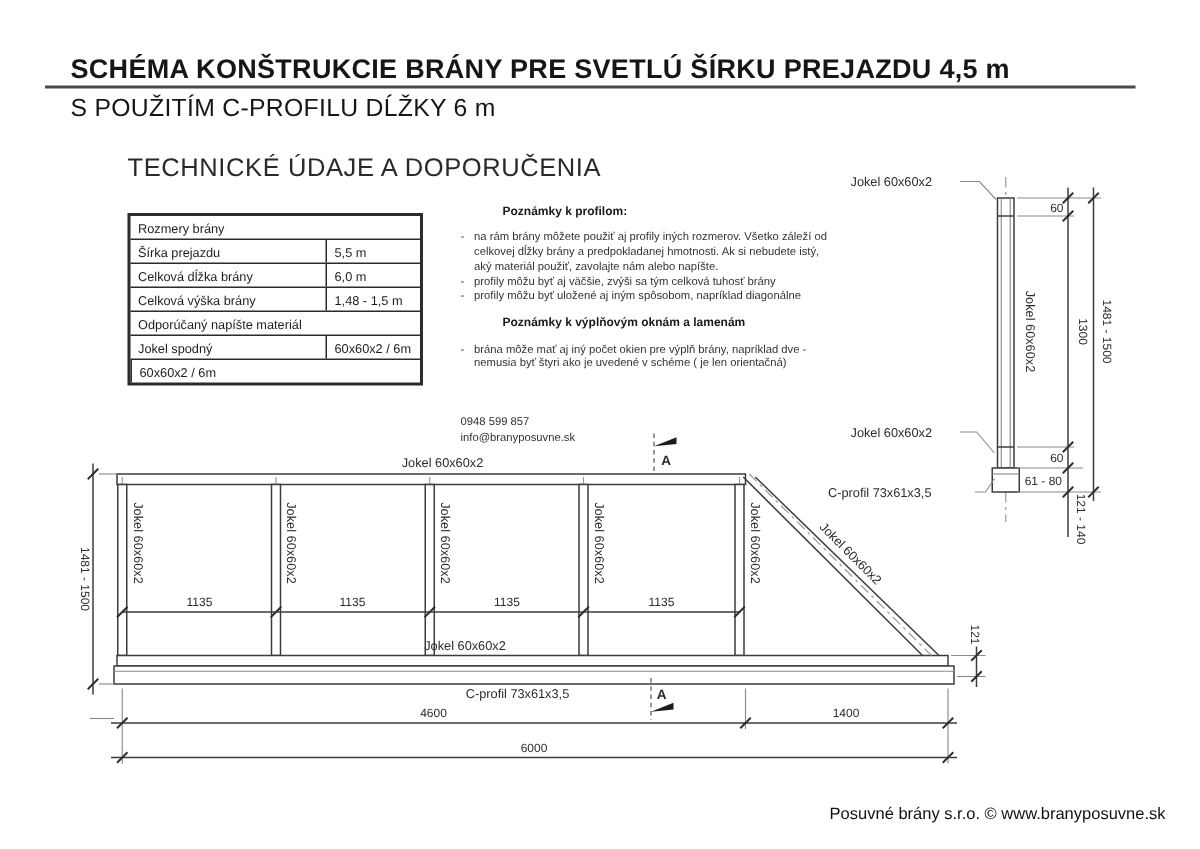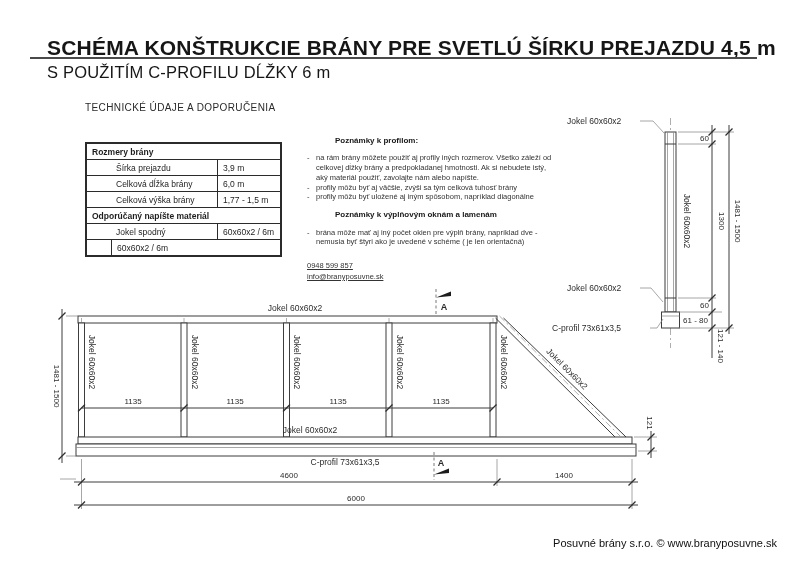--- a/index.html
+++ b/index.html
@@ -1,42 +1,42 @@
 <!DOCTYPE html>
 <html><head>
 <meta charset="utf-8">
 <style>
   html,body{margin:0;padding:0;}
   body{width:800px;height:566px;position:relative;background:#ffffff;
        font-family:"Liberation Sans",sans-serif;overflow:hidden;color:#222;}
 
-  .title1{position:absolute;left:47px;top:36px;font-size:21px;font-weight:700;
+  .title1{position:absolute;left:47px;top:36px;font-size:18px;font-weight:700;
           color:#161616;letter-spacing:.2px;white-space:nowrap;}
   .rule{position:absolute;left:30px;top:57px;width:727px;height:2px;background:#4a4a4a;}
   .title2{position:absolute;left:47px;top:63px;font-size:16.5px;font-weight:400;
           color:#161616;letter-spacing:.2px;white-space:nowrap;}
 
-  .tech-heading{position:absolute;left:85px;top:102px;font-size:10px;color:#2a2a2a;
+  .tech-heading{position:absolute;left:85px;top:102px;font-size:17px;color:#2a2a2a;
           letter-spacing:.4px;white-space:nowrap;}
 
   .table{position:absolute;left:85px;top:142px;width:193px;border:2px solid #2b2b2b;
          font-size:8.5px;color:#1d1d1d;}
-  .trow{display:flex;border-top:1px solid #2b2b2b;padding-left:24px;}
+  .trow{display:flex;border-top:1px solid #2b2b2b;}
   .trow.first{border-top:none;}
   .trow .c1{flex:1;padding:3px 5px 2px;}
   .trow .c2{width:52px;border-left:1px solid #2b2b2b;padding:3px 5px 2px;}
-  .trow.section{font-weight:700;display:block;padding:3px 5px 2px;}
+  .trow.section{font-weight:400;display:block;padding:3px 5px 2px;}
 
   .notes{position:absolute;left:307px;top:136px;width:250px;font-size:7.5px;
          color:#333;line-height:1.3;}
   .nh{font-weight:700;font-size:8px;color:#191919;margin-bottom:7px;padding-left:28px;}
   .ni{display:flex;}
   .ni .dash{width:9px;flex:none;}
   .gap{height:8px;}
-  .contact{margin-top:14px;line-height:1.45;color:#333;text-decoration:underline;}
+  .contact{margin-top:29px;line-height:1.45;color:#333;}
 
   .footer{position:absolute;right:23px;top:537px;font-size:11px;color:#101010;white-space:nowrap;}
 
   svg.draw{position:absolute;left:0;top:0;}
   svg .ln{stroke:#3d3d3d;stroke-width:1;fill:none;}
   svg .ln2{stroke:#3d3d3d;stroke-width:1;fill:#ffffff;}
   svg .thin{stroke:#8a8a8a;stroke-width:.75;fill:none;}
   svg .cdash{stroke:#999999;stroke-width:.8;fill:none;stroke-dasharray:7 3 2 3;}
   svg .sdash{stroke:#555;stroke-width:.8;fill:none;stroke-dasharray:3 2.5;}
   svg .tick{stroke:#2e2e2e;stroke-width:1.3;fill:none;}
@@ -52,29 +52,29 @@
 <div class="title1">SCHÉMA KONŠTRUKCIE BRÁNY PRE SVETLÚ ŠÍRKU PREJAZDU 4,5 m</div>
 <div class="rule"></div>
 <div class="title2">S POUŽITÍM C-PROFILU DĹŽKY 6 m</div>
 
 <div class="tech-heading">TECHNICKÉ ÚDAJE A DOPORUČENIA</div>
 
 <div class="table">
   <div class="trow section first">Rozmery brány</div>
   <div class="trow">
     <span class="c1">Šírka prejazdu</span>
-    <span class="c2">3,9 m</span>
+    <span class="c2">5,5 m</span>
   </div>
   <div class="trow">
     <span class="c1">Celková dĺžka brány</span>
     <span class="c2">6,0 m</span>
   </div>
   <div class="trow">
     <span class="c1">Celková výška brány</span>
-    <span class="c2">1,77 - 1,5 m</span>
+    <span class="c2">1,48 - 1,5 m</span>
   </div>
   <div class="trow section">Odporúčaný napíšte materiál</div>
   <div class="trow">
     <span class="c1">Jokel spodný</span>
     <span class="c2">60x60x2 / 6m</span>
   </div>
   <div class="trow">
     <span class="c2">60x60x2 / 6m</span>
   </div>
 </div>

